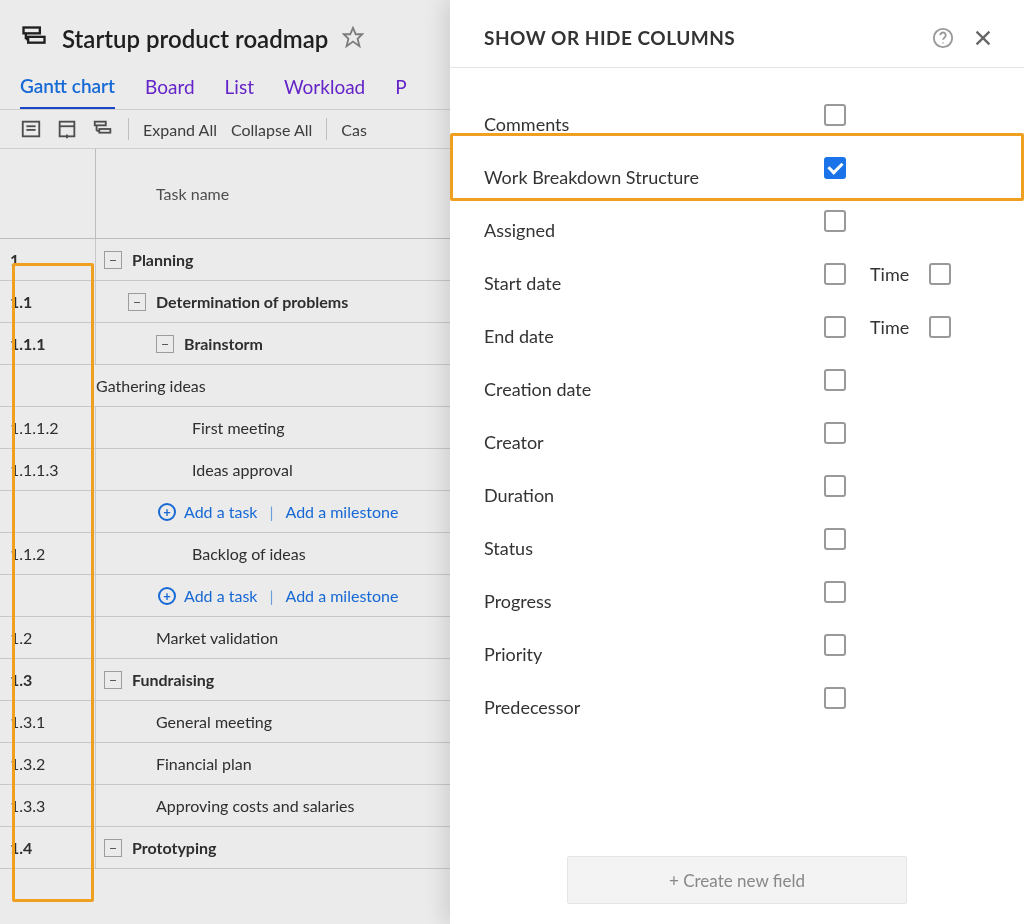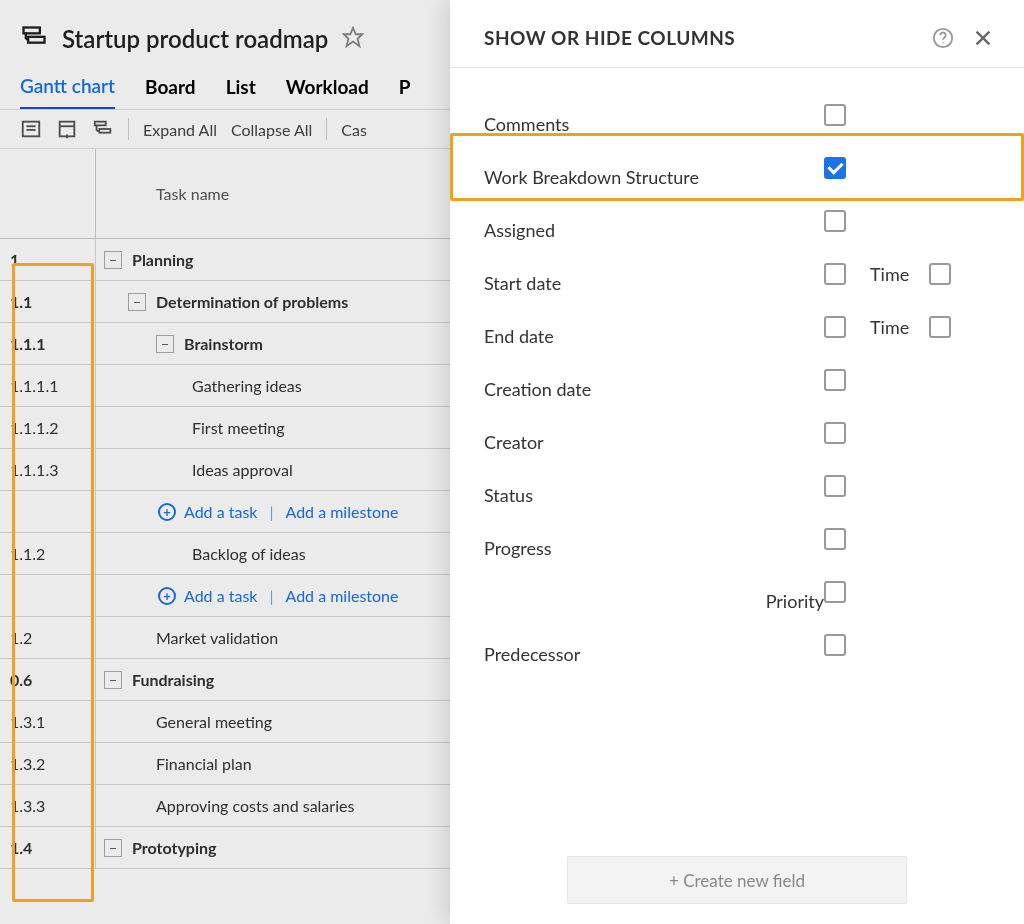--- a/index.html
+++ b/index.html
@@ -55,24 +55,23 @@
   
   .tabs-row {
     display: flex;
     align-items: center;
     gap: 30px;
     padding: 0 20px;
     border-bottom: 1px solid #e0e0e0;
   }
   .tab {
     font-size: 19px;
-    color: #000000;
+    color: #6d28d9;
     padding: 10px 0;
     cursor: pointer;
-    font-weight: bold;
   }
   .tab.active {
     color: #1a73e8;
     font-weight: 600;
     border-bottom: 2px solid #1d4ed8;
   }
 
   
   .toolbar-row {
     display: flex;
@@ -411,21 +410,20 @@
         <div class="wbs-cell bold">1.1.1</div>
         <div class="name-cell indent-2">
           <span class="collapse-btn">−</span>
           <span class="bold-txt">Brainstorm</span>
         </div>
         <div class="edge-cell">
           <div class="edge-dot"></div>
         </div>
       </div>
       <div class="task-row">
-        <div class="wbs-cell">1.1.1.1</div>
         <div class="name-cell indent-3">
           <span>Gathering ideas</span>
         </div>
         <div class="edge-cell">
           <div class="edge-dot"></div>
         </div>
       </div>
       <div class="task-row">
         <div class="wbs-cell">1.1.1.2</div>
         <div class="name-cell indent-3">
@@ -484,21 +482,21 @@
       <div class="task-row">
         <div class="wbs-cell">1.2</div>
         <div class="name-cell indent-2">
           <span>Market validation</span>
         </div>
         <div class="edge-cell">
           <div class="edge-dot"></div>
         </div>
       </div>
       <div class="task-row">
-        <div class="wbs-cell bold">0.6</div>
+        <div class="wbs-cell bold">1.3</div>
         <div class="name-cell indent-0">
           <span class="collapse-btn">−</span>
           <span class="bold-txt">Fundraising</span>
         </div>
         <div class="edge-cell">
           <div class="edge-dot"></div>
         </div>
       </div>
       <div class="task-row">
         <div class="wbs-cell">1.3.1</div>
@@ -606,31 +604,37 @@
         </div>
       </div>
       <div style="position: relative;">
         <div class="opt-row">
           <span class="opt-label">Creator</span>
           <span class="checkbox"></span>
         </div>
       </div>
       <div style="position: relative;">
         <div class="opt-row">
+          <span class="opt-label">Duration</span>
+          <span class="checkbox"></span>
+        </div>
+      </div>
+      <div style="position: relative;">
+        <div class="opt-row">
           <span class="opt-label">Status</span>
           <span class="checkbox"></span>
         </div>
       </div>
       <div style="position: relative;">
         <div class="opt-row">
           <span class="opt-label">Progress</span>
           <span class="checkbox"></span>
         </div>
       </div>
-      <div style="position: relative; text-align: right;">
+      <div style="position: relative;">
         <div class="opt-row">
           <span class="opt-label">Priority</span>
           <span class="checkbox"></span>
         </div>
       </div>
       <div style="position: relative;">
         <div class="opt-row">
           <span class="opt-label">Predecessor</span>
           <span class="checkbox"></span>
         </div>

